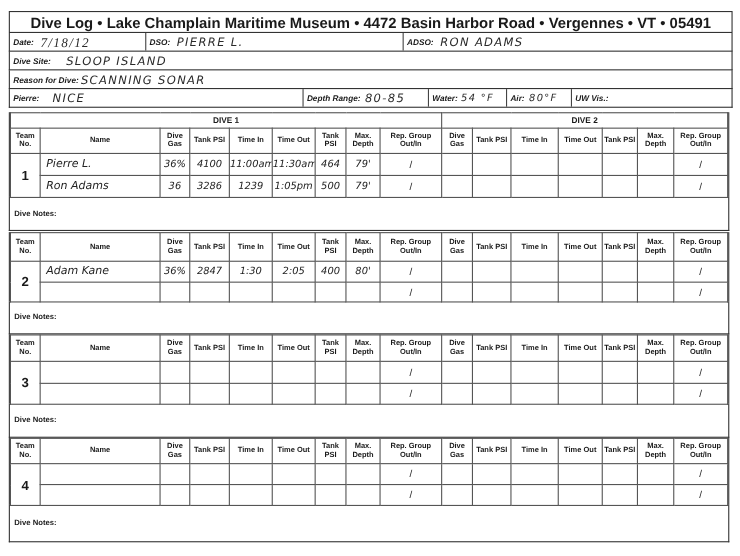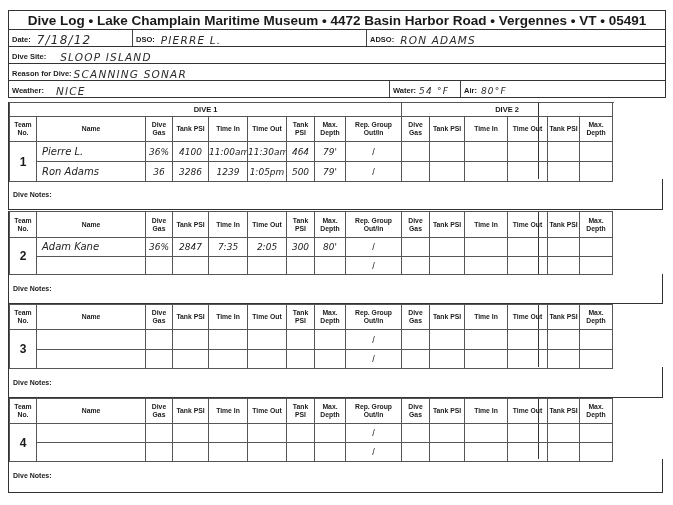--- a/index.html
+++ b/index.html
@@ -3,24 +3,24 @@
 <meta charset="utf-8">
 <style>
   html,body{margin:0;padding:0;background:#fff;}
   body{width:673px;height:505px;position:relative;overflow:hidden;font-family:"Liberation Sans",sans-serif;color:#1a1a1a;}
   .abs{position:absolute;box-sizing:border-box;}
   .hdr{left:8px;width:658px;border:1.2px solid #333;}
   .title{top:10px;height:20px;font-weight:bold;font-size:13.5px;text-align:center;line-height:19px;}
   .frow{height:17px;border-top:none;}
   .cell{position:absolute;top:0;bottom:0;border-left:1px solid #444;box-sizing:border-box;padding-left:3px;white-space:nowrap;overflow:hidden;}
   .cell:first-child{border-left:none;}
-  .lbl{font-size:7.5px;font-weight:bold;display:inline-block;vertical-align:middle;line-height:16px;}
+  .lbl{font-size:7.5px;font-weight:bold;display:inline-block;vertical-align:middle;line-height:16px;font-style:italic;}
   .hw{font-family:"DejaVu Sans",sans-serif;font-size:10.5px;color:#2a2a2a;letter-spacing:1.2px;margin-left:6px;vertical-align:middle;line-height:16px;font-style:italic;}
-  .hw.big{font-size:12px;}
-  .grid{left:8px;width:531px;border-left:1.4px solid #333;border-right:1.4px solid #333;}
+  .hw.big{font-size:12px;font-family:Liberation Serif, serif;}
+  .grid{left:8px;width:655px;border-left:1.4px solid #333;border-right:1.4px solid #333;}
   table{border-collapse:collapse;position:absolute;left:0;top:0;width:100%;table-layout:fixed;}
   td,th{border:1px solid #555;font-size:6.8px;font-weight:bold;text-align:center;padding:0;line-height:8px;overflow:hidden;white-space:nowrap;}
   td.val{font-family:"DejaVu Sans",sans-serif;font-weight:normal;font-size:9px;font-style:italic;color:#222;}
   td.name{text-align:left;padding-left:5px;font-size:10px;}
   td.team{font-size:12px;}
   td.slash{font-weight:normal;font-size:9px;}
   td.divhead{font-size:7.5px;height:12px;}
   .notes{left:8px;width:655px;border:1.4px solid #333;border-top:none;font-size:7px;font-weight:bold;padding-left:4px;}
 </style>
 </head>
@@ -47,27 +47,33 @@
 </div>
 
 <div class="abs hdr frow" style="top:64px;">
   <div class="cell" style="left:0;right:0;">
     <span class="lbl">Reason for Dive:</span><span class="hw" style="margin-left:2px;">SCANNING SONAR</span>
   </div>
 </div>
 
 <div class="abs hdr frow" style="top:81px;">
   <div class="cell" style="left:0;width:266px;">
-    <span class="lbl">Weather:</span><span class="hw" style="margin-left:12px;">NICE</span>
+    <span class="lbl">Pierre:</span><span class="hw" style="margin-left:12px;">NICE</span>
+  </div>
+  <div class="cell" style="left:266px;width:114px;">
+    <span class="lbl">Depth Range:</span><span class="hw" style="margin-left:4px;">80-85</span>
   </div>
   <div class="cell" style="left:380px;width:71px;">
     <span class="lbl">Water:</span><span class="hw" style="margin-left:3px;font-size:9px;">54 °F</span>
   </div>
   <div class="cell" style="left:451px;width:59px;">
     <span class="lbl">Air:</span><span class="hw" style="margin-left:4px;font-size:9px;">80°F</span>
+  </div>
+  <div class="cell" style="left:510px;right:0;">
+    <span class="lbl">UW Vis.:</span><span class="hw"></span>
   </div>
 </div>
 
 <div id="blocks">
     <div class="abs grid" style="top: 102px; height: 77px;">
     <table>
       <colgroup>
         <col style="width:27px">
           <col style="width:109px">
           <col style="width:27px">
@@ -188,23 +194,23 @@
             <th style="white-space:normal;">Max. Depth</th>
             <th style="white-space:normal;">Rep. Group Out/In</th>
           </tr>
         </tbody>
       <tbody class="datarows">
           <tr style="height: 19px;">
             <td rowspan="2" class="team">2</td>
             <td class="val name">Adam Kane</td>
             <td class="val">36%</td>
             <td class="val">2847</td>
-            <td class="val">7:35</td>
+            <td class="val">1:30</td>
             <td class="val">2:05</td>
-            <td class="val">300</td>
+            <td class="val">400</td>
             <td class="val">80'</td>
             <td class="slash">/</td>
             <td class="val"></td>
             <td class="val"></td>
             <td class="val"></td>
             <td class="val"></td>
             <td class="val"></td>
             <td class="val"></td>
             <td class="slash">/</td>
           </tr>

